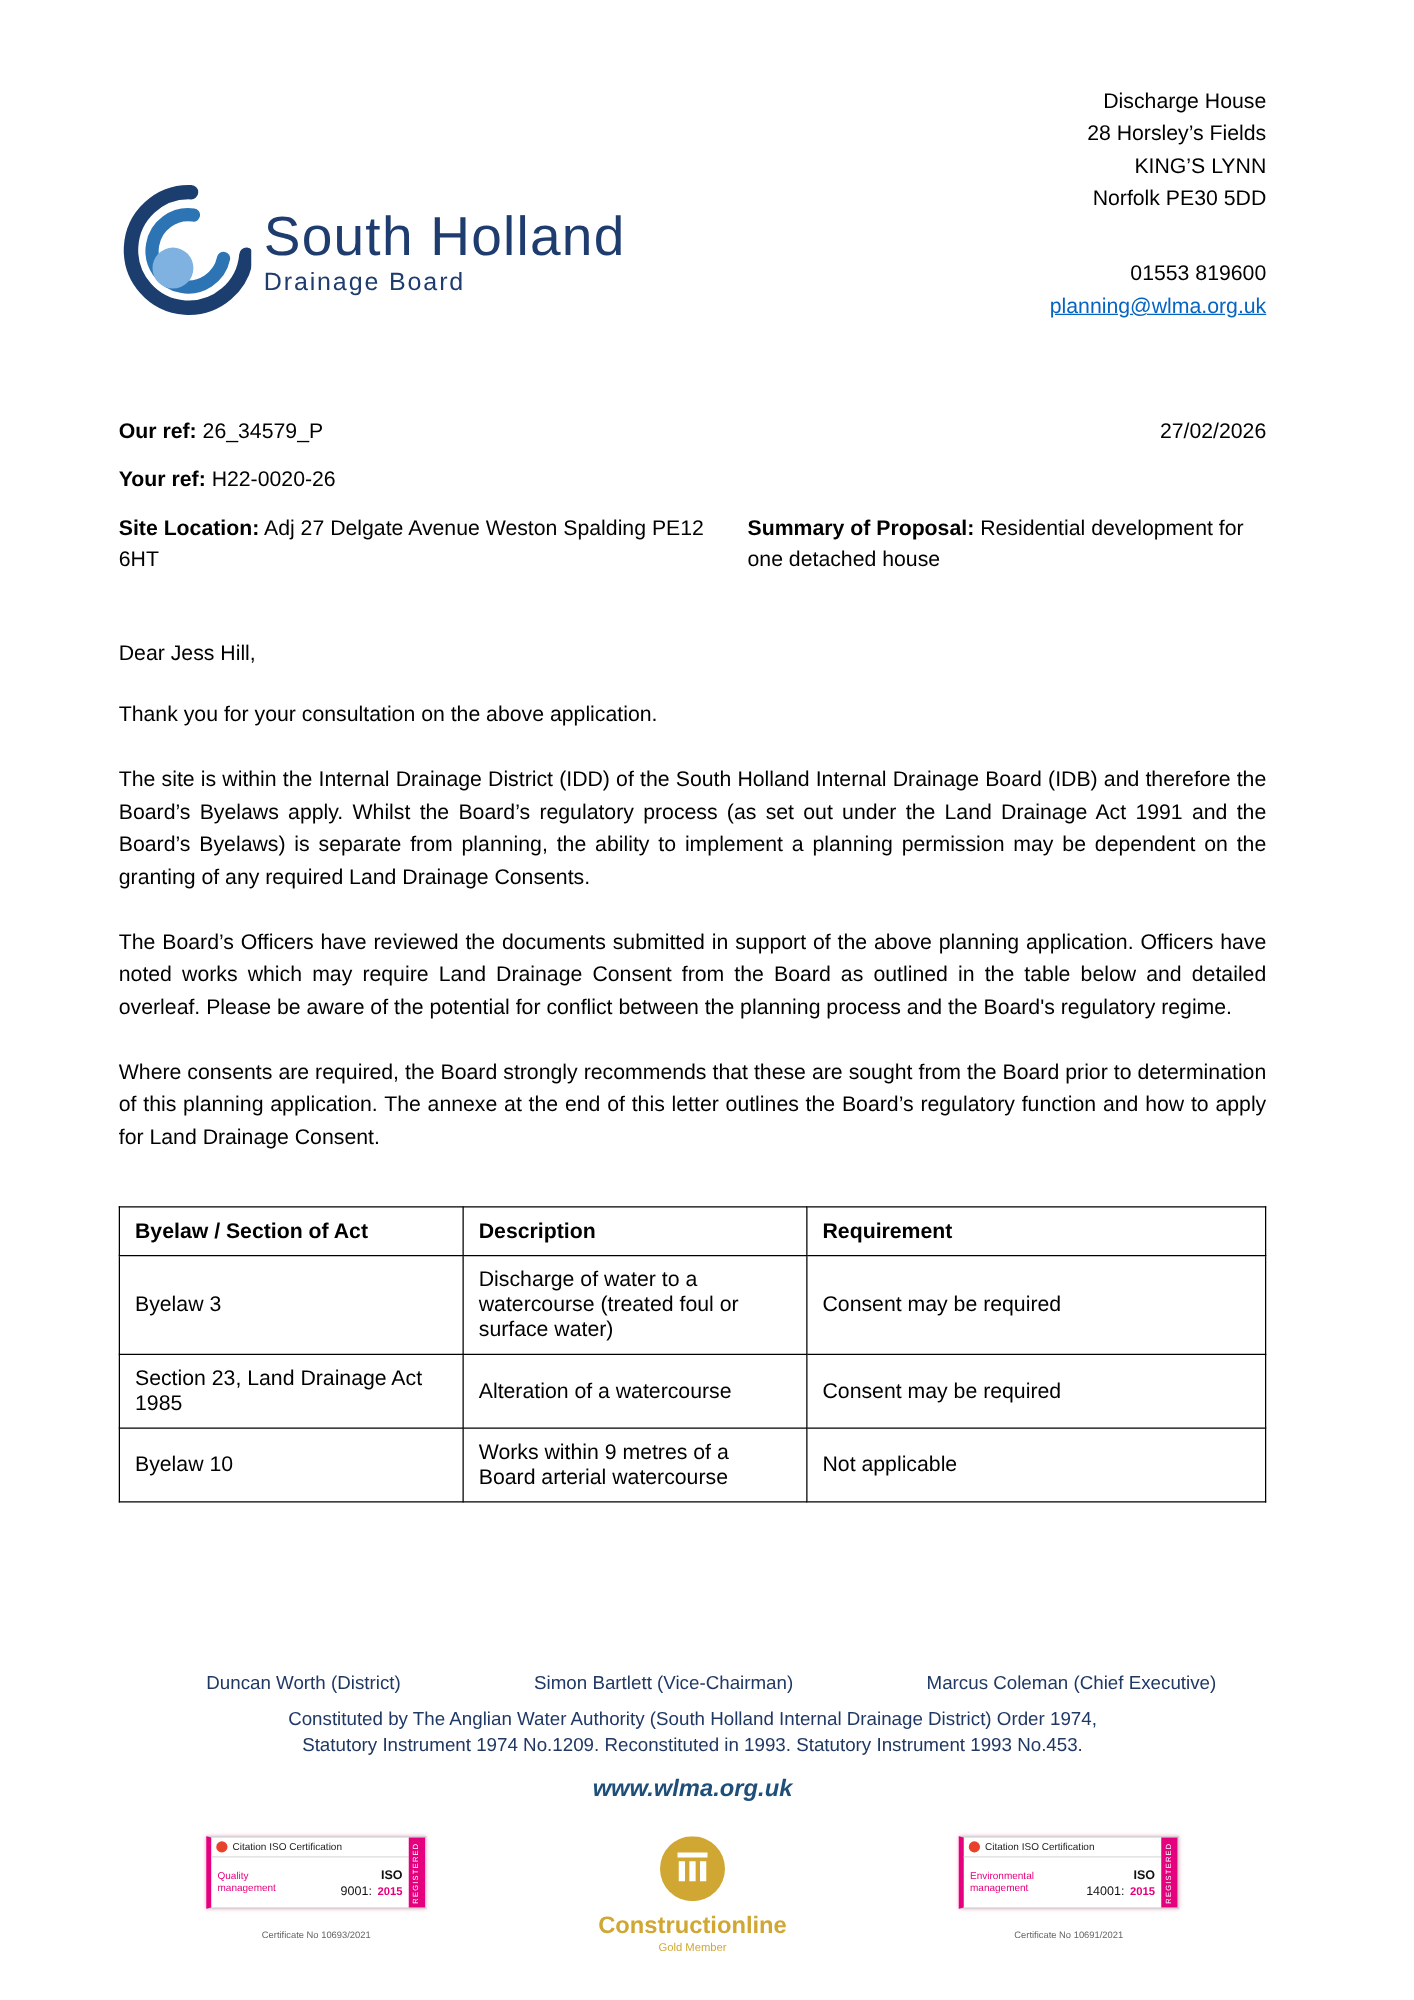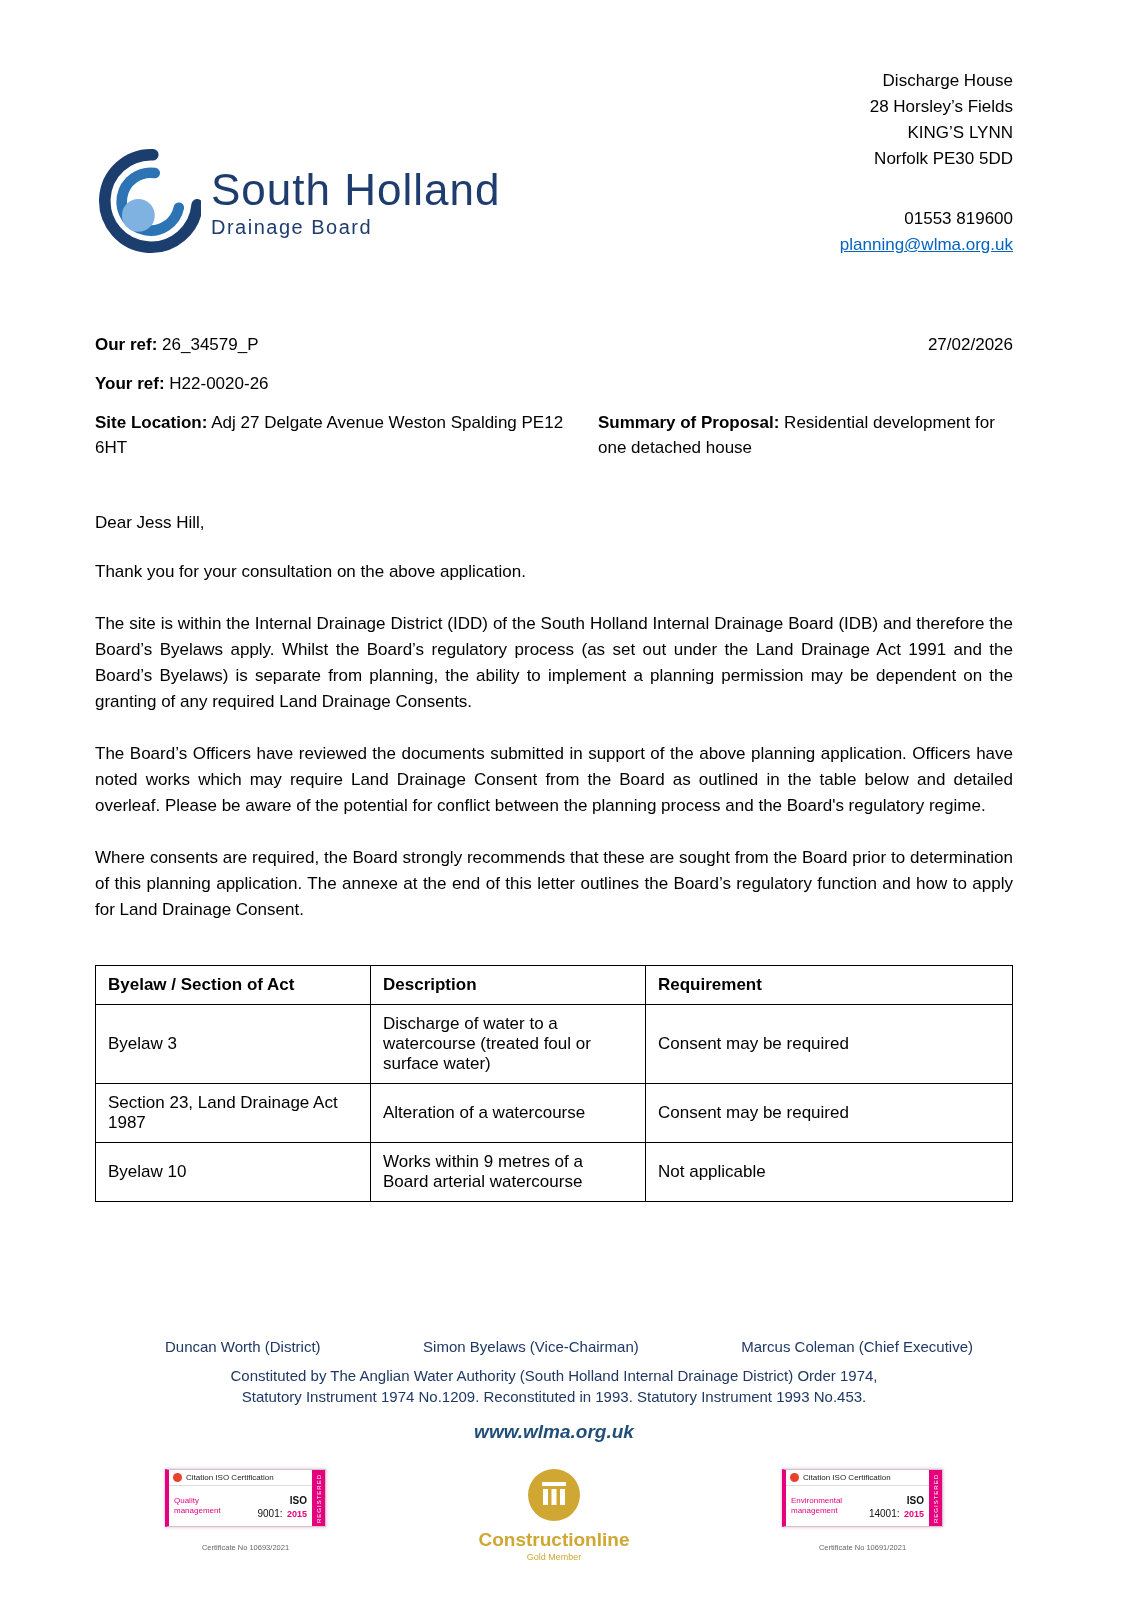--- a/index.html
+++ b/index.html
@@ -69,21 +69,21 @@
   }
   .website{
     text-align:center;font-size:19px;font-weight:bold;color:#1f4e79;margin-top:14px;font-style:italic;
   }
   .website a{color:#1f4e79;text-decoration:none;cursor:pointer;}
   
   .badges{
     display:flex;justify-content:space-between;align-items:flex-start;
     margin-top:26px;padding:0 70px 0 70px;
   }
-  .iso-badge{width:161px;}
+  .iso-badge{width:176px;}
   .iso-box{
     display:flex;border:1px solid #c9c9c9;background:#fff;
     border-left:4px solid #e5007d;height:56px;
     box-shadow:0 0 3px rgba(229,0,125,.35);
   }
   .iso-main{flex:1;display:flex;flex-direction:column;}
   .iso-head{
     display:flex;align-items:center;gap:4px;
     padding:3px 4px;border-bottom:1px solid #ddd;
   }
@@ -177,37 +177,37 @@
           <th>Requirement</th>
         </tr>
       </thead>
       <tbody>
         <tr>
           <td>Byelaw 3</td>
           <td>Discharge of water to a watercourse (treated foul or surface water)</td>
           <td>Consent may be required</td>
         </tr>
         <tr>
-          <td>Section 23, Land Drainage Act 1987</td>
+          <td>Section 23, Land Drainage Act 1985</td>
           <td>Alteration of a watercourse</td>
           <td>Consent may be required</td>
         </tr>
         <tr>
           <td>Byelaw 10</td>
           <td>Works within 9 metres of a Board arterial watercourse</td>
           <td>Not applicable</td>
         </tr>
       </tbody>
     </table>
   </div>
 
   <div class="footer">
     <div class="officers">
       <span>Duncan Worth (District)</span>
-      <span>Simon Byelaws (Vice-Chairman)</span>
+      <span>Simon Bartlett (Vice-Chairman)</span>
       <span>Marcus Coleman (Chief Executive)</span>
     </div>
     <div class="constitution">
       <div>Constituted by The Anglian Water Authority (South Holland Internal Drainage District) Order 1974,</div>
       <div>Statutory Instrument 1974 No.1209. Reconstituted in 1993. Statutory Instrument 1993 No.453.</div>
     </div>
     <div class="website"><a>www.wlma.org.uk</a></div>
 
     <div class="badges">
 

